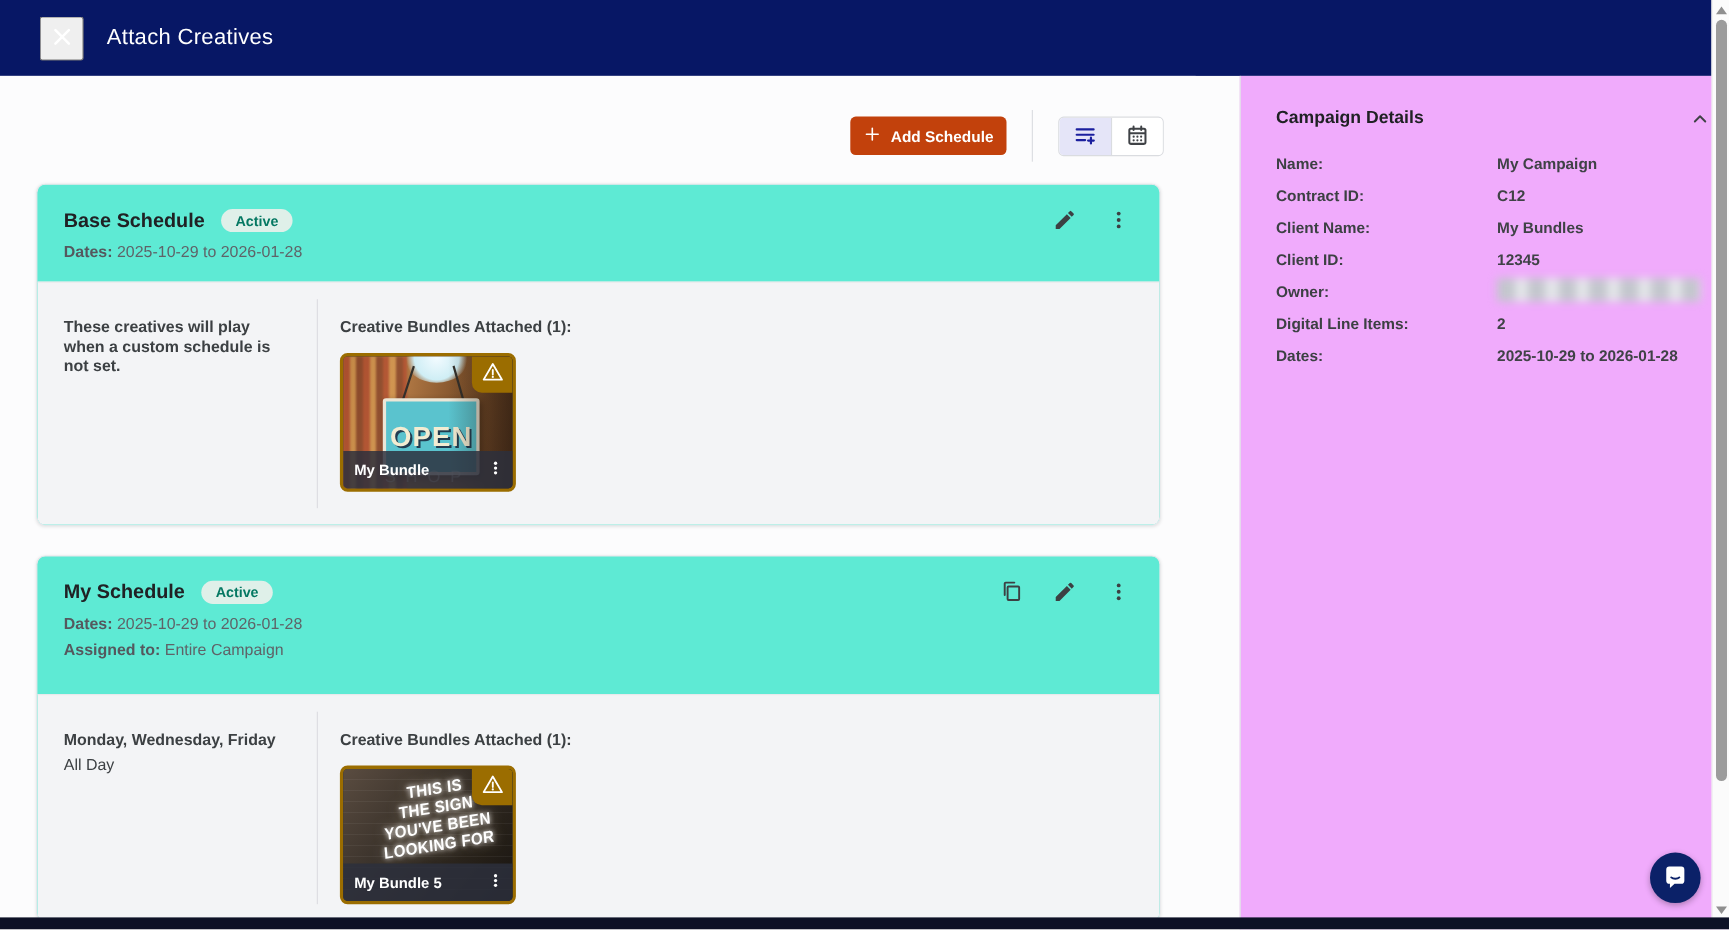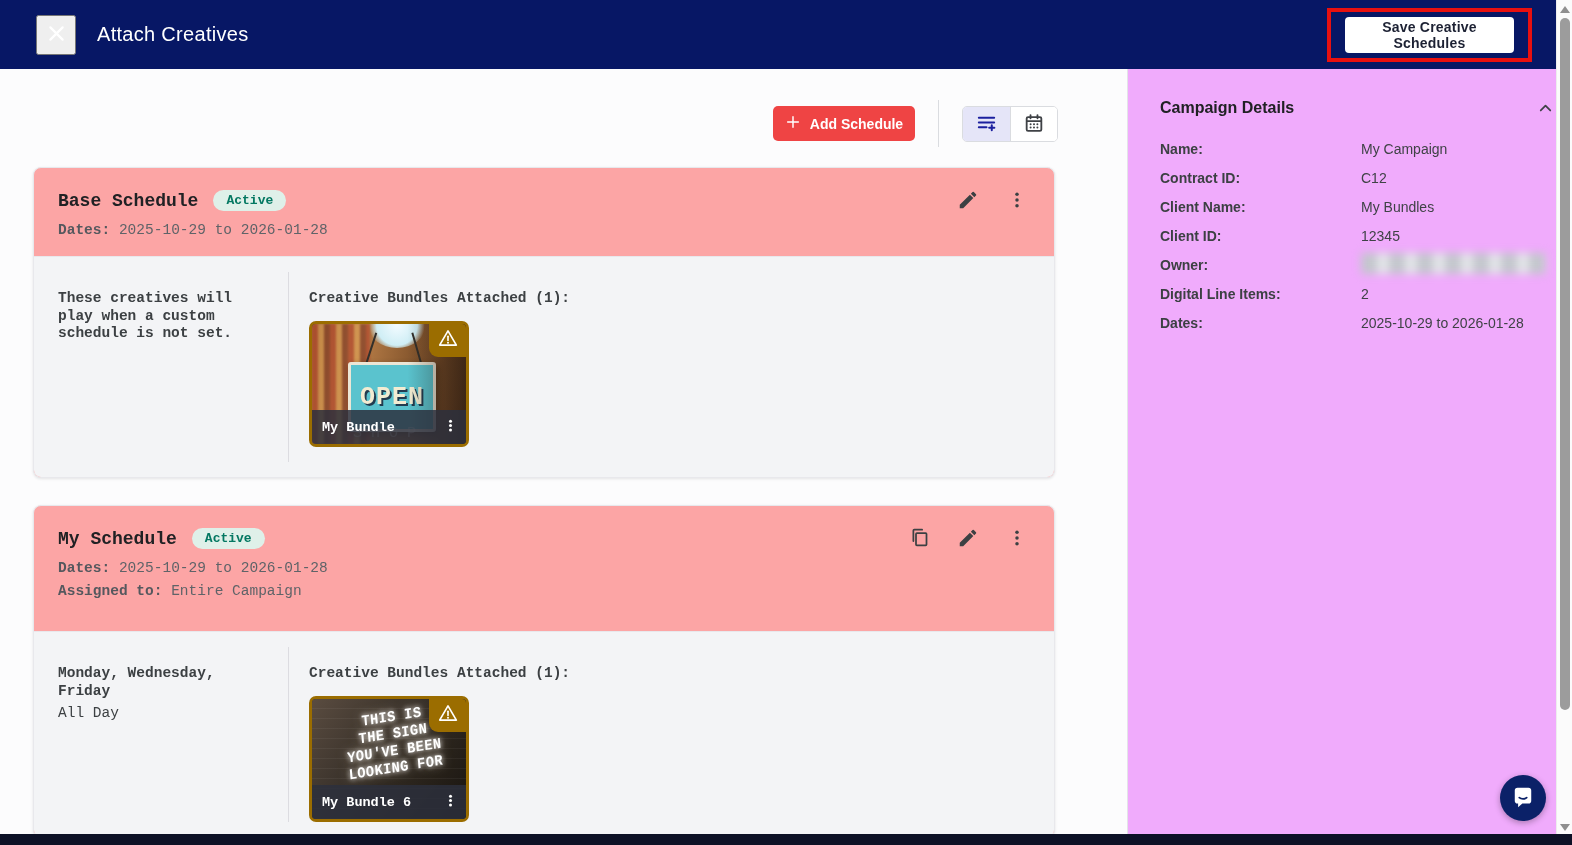--- a/index.html
+++ b/index.html
@@ -14,29 +14,29 @@
   .save-wrap { position:absolute; left:1327px; top:8px; width:205px; height:54px; border:4px solid #e8100f; display:flex; align-items:center; justify-content:center; }
   .save-btn { background:#fff; color:#1c2133; font-size:14px; font-weight:700; border:none; border-radius:4px; width:169px; height:36px; cursor:pointer; letter-spacing:.2px; }
 
   
   .main { position:absolute; left:0; top:69px; width:1087px; height:776px; background:#fcfcfd; }
 
   .toolbar { position:absolute; left:0; top:0; width:100%; height:80px; }
   .filter-select { position:absolute; left:33px; top:34px; width:215px; height:37px; border:1px solid #80868b; border-radius:5px; background:#fff; display:flex; align-items:center; padding:0 14px 0 17px; cursor:pointer; }
   .filter-label { color:#5f6368; font-size:14px; flex:1; }
   .caret-down { width:0; height:0; border-left:5px solid transparent; border-right:5px solid transparent; border-top:6px solid #444746; }
-  .add-btn { position:absolute; left:773px; top:37px; width:142px; height:35px; background:#ef4444; color:#fff; border:none; border-radius:5px; font-size:14px; font-weight:700; display:flex; align-items:center; justify-content:center; gap:9px; cursor:pointer; }
+  .add-btn { position:absolute; left:773px; top:37px; width:142px; height:35px; background:#c2410c; color:#fff; border:none; border-radius:5px; font-size:14px; font-weight:700; display:flex; align-items:center; justify-content:center; gap:9px; cursor:pointer; }
   .toolbar-divider { position:absolute; left:938px; top:31px; width:1px; height:47px; background:#dadce0; }
   .view-toggle { position:absolute; left:962px; top:37px; height:36px; display:flex; border:1px solid #dadce0; border-radius:5px; overflow:hidden; background:#fff; }
   .view-toggle .vt-btn { width:47px; height:100%; display:flex; align-items:center; justify-content:center; cursor:pointer; background:#fff; border:none; }
   .view-toggle .vt-btn.selected { background:#e5e5f8; }
   .view-toggle .vt-btn + .vt-btn { border-left:1px solid #dadce0; }
 
   
-  .card { position:absolute; left:33px; width:1022px; background:#fca5a5; border:1px solid #e8e8ec; border-radius:8px; box-shadow:0 1px 3px rgba(0,0,0,.10); overflow:hidden;font-family:Liberation Mono, monospace; }
+  .card { position:absolute; left:33px; width:1022px; background:#5eead4; border:1px solid #e8e8ec; border-radius:8px; box-shadow:0 1px 3px rgba(0,0,0,.10); overflow:hidden; }
   .card.base { top:98px; height:311px; }
   .card.custom { top:436px; height:333px; }
   .card-header { position:relative; padding:22px 24px 0 24px; }
   .card-title-row { display:flex; align-items:center; gap:15px; }
   .card-title { font-size:18px; font-weight:700; color:#202124; }
   .badge { background:#dff0e9; color:#047862; font-size:13px; font-weight:700; padding:4px 13px; border-radius:14px; line-height:1; }
   .meta-line { margin-top:11px; font-size:14.5px; color:#5f6368; }
   .meta-line .lbl { font-weight:700; color:#55585e; }
   .meta-line + .meta-line { margin-top:7px; }
   .header-icons { position:absolute; top:20px; right:24px; display:flex; gap:23px; }
@@ -76,21 +76,21 @@
   .img-neon .neon div { color:#fff; font-size:15px; font-weight:700; letter-spacing:.4px; line-height:17px; transform:scaleX(.92); text-shadow:0 0 5px rgba(255,255,255,.95), 0 0 12px rgba(255,238,214,.55); }
 
   
   .side-panel { position:absolute; left:1087px; top:69px; width:469px; height:776px; background:#f0abfc; border-left:1px solid #e3e4e8;margin-left:40px; }
   .sp-header { position:relative; padding:30px 0 0 32px; }
   .sp-title { font-size:16px; font-weight:700; color:#202124; }
   .sp-collapse { position:absolute; right:40px; top:30px; background:none; border:none; cursor:pointer; width:22px; height:22px; display:flex; align-items:center; justify-content:center; }
   .sp-rows { margin:17px 0 0 32px; }
   .sp-row { display:flex; min-height:29px; align-items:center; }
   .sp-label { width:201px; font-size:14px; font-weight:700; color:#3c4043; }
-  .sp-value { font-size:14px; color:#3f4246; }
+  .sp-value { font-size:14px; color:#3f4246;font-weight:bold; }
   .blur-box { width:185px; height:21px; margin-top:-2px; border-radius:2px; background:repeating-linear-gradient(90deg,#c3c6cd 0 16px,#e3e5e9 16px 28px); filter:blur(4px); }
 
   
   .chat-fab { position:absolute; left:1500px; top:775px; width:46px; height:46px; border-radius:50%; background:#0b2168; border:none; display:flex; align-items:center; justify-content:center; cursor:pointer; box-shadow:0 2px 6px rgba(0,0,0,.3); z-index:5; }
 
   
   .scrollbar { position:absolute; right:0; top:0; width:16px; height:845px; background:#fbfbfb; border-left:1px solid #ededed; z-index:4; }
   .sb-arrow { position:absolute; left:3px; width:0; height:0; border-left:5px solid transparent; border-right:5px solid transparent; cursor:pointer; }
   .sb-arrow.up { top:6px; border-bottom:7px solid #8f8f8f; }
   .sb-arrow.down { top:824px; border-top:7px solid #8f8f8f; }
@@ -106,23 +106,20 @@
 
   <header class="topbar">
     <button class="close-btn">
       <span>
         <svg width="21" height="21" viewBox="0 0 24 24">
             <path d="M5 5l14 14M19 5L5 19" stroke="#ffffff" stroke-width="2.6" stroke-linecap="round"></path>
           </svg>
       </span>
     </button>
     <h1 class="topbar-title">Attach Creatives</h1>
-    <div class="save-wrap">
-      <button class="save-btn">Save Creative Schedules</button>
-    </div>
   </header>
 
   <main class="main">
 
     <div class="toolbar">
 
       <button class="add-btn">
         <span>
           <svg width="16" height="16" viewBox="0 0 24 24">
               <path d="M12 4v16M4 12h16" stroke="#fff" stroke-width="2.2" stroke-linecap="round"></path>
@@ -298,21 +295,21 @@
             <div class="warn-badge">
               <span>
                 <svg width="20" height="20" viewBox="0 0 24 24">
                     <path d="M12 3.5 22 20.5H2Z" fill="none" stroke="#fff" stroke-width="2" stroke-linejoin="round"></path>
                     <path d="M12 10v5" stroke="#fff" stroke-width="2" stroke-linecap="round"></path>
                     <circle cx="12" cy="17.6" r="1.2" fill="#fff"></circle>
                   </svg>
               </span>
             </div>
             <div class="tile-bar">
-              <span class="tile-name">My Bundle 6</span>
+              <span class="tile-name">My Bundle 5</span>
               <button class="icon-btn" style="width:20px;height:20px;">
                 <span>
                   <svg width="15" height="15" viewBox="0 0 24 24">
                       <circle cx="12" cy="5" r="2.4" fill="#fff"></circle>
                       <circle cx="12" cy="12" r="2.4" fill="#fff"></circle>
                       <circle cx="12" cy="19" r="2.4" fill="#fff"></circle>
                     </svg>
                 </span>
               </button>
             </div>

